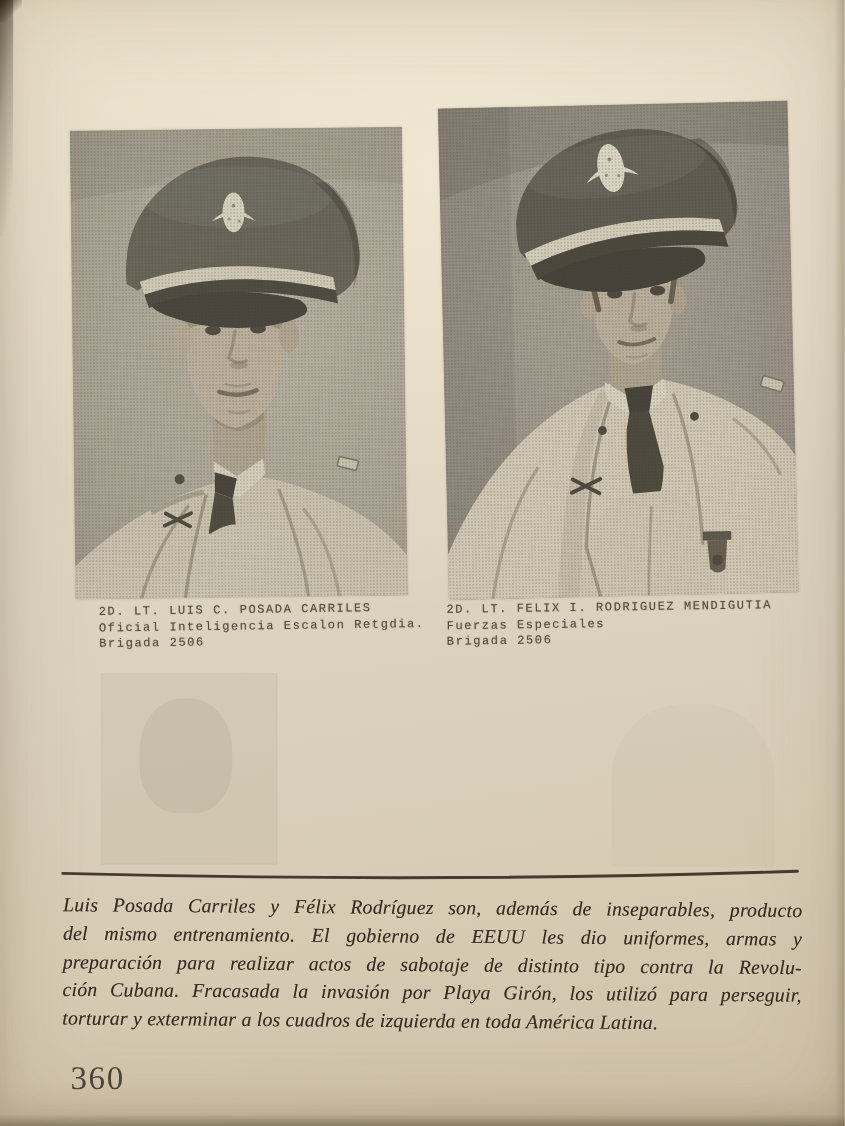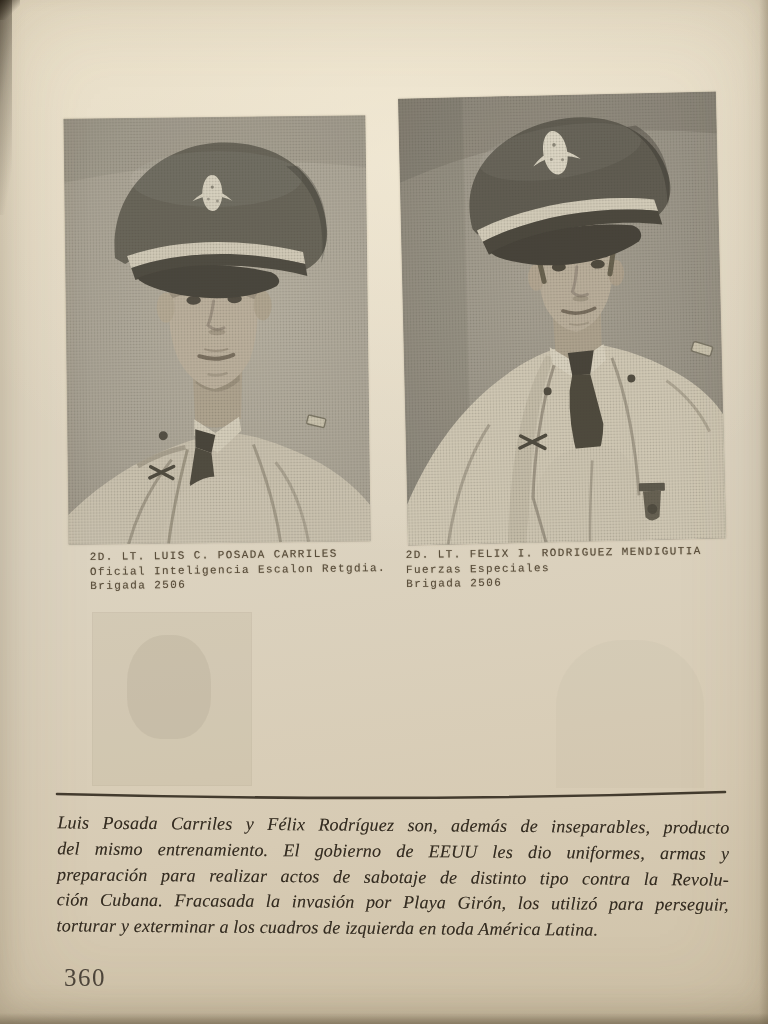--- a/index.html
+++ b/index.html
@@ -53,21 +53,21 @@
 
   
   .body-text{position:absolute;left:57px;top:813px;width:672px;transform:rotate(0.45deg);
     font-family:"Liberation Serif",serif;font-style:italic;font-size:18px;line-height:25.8px;
     color:#342c21;letter-spacing:0.2px;text-shadow:0 0 0.5px rgba(52,44,33,0.4);}
   .para-line{white-space:normal;}
   .para-line.j{text-align:justify;text-align-last:justify;}
 
   
   .page-number{position:absolute;left:64px;top:964px;font-family:"Liberation Serif",serif;
-    font-size:25px;letter-spacing:1.5px;color:#4c443a;}
+    font-size:30px;letter-spacing:1.5px;color:#4c443a;}
 </style>
 </head>
 <body>
 
 <div class="page">
 
   <div class="photo photo-left">
     <svg viewBox="0 0 302 426" preserveAspectRatio="none">
       <defs>
         <radialGradient id="gL" cx="60%" cy="42%" r="80%">

